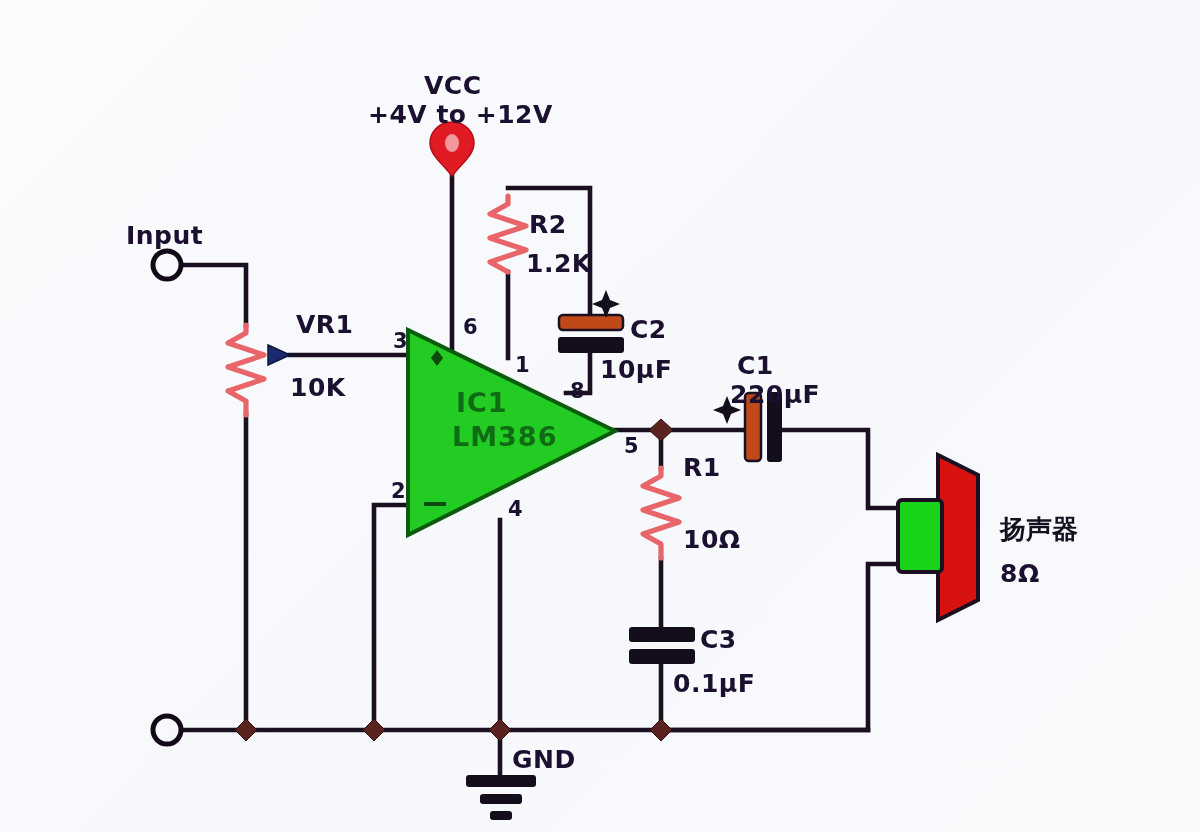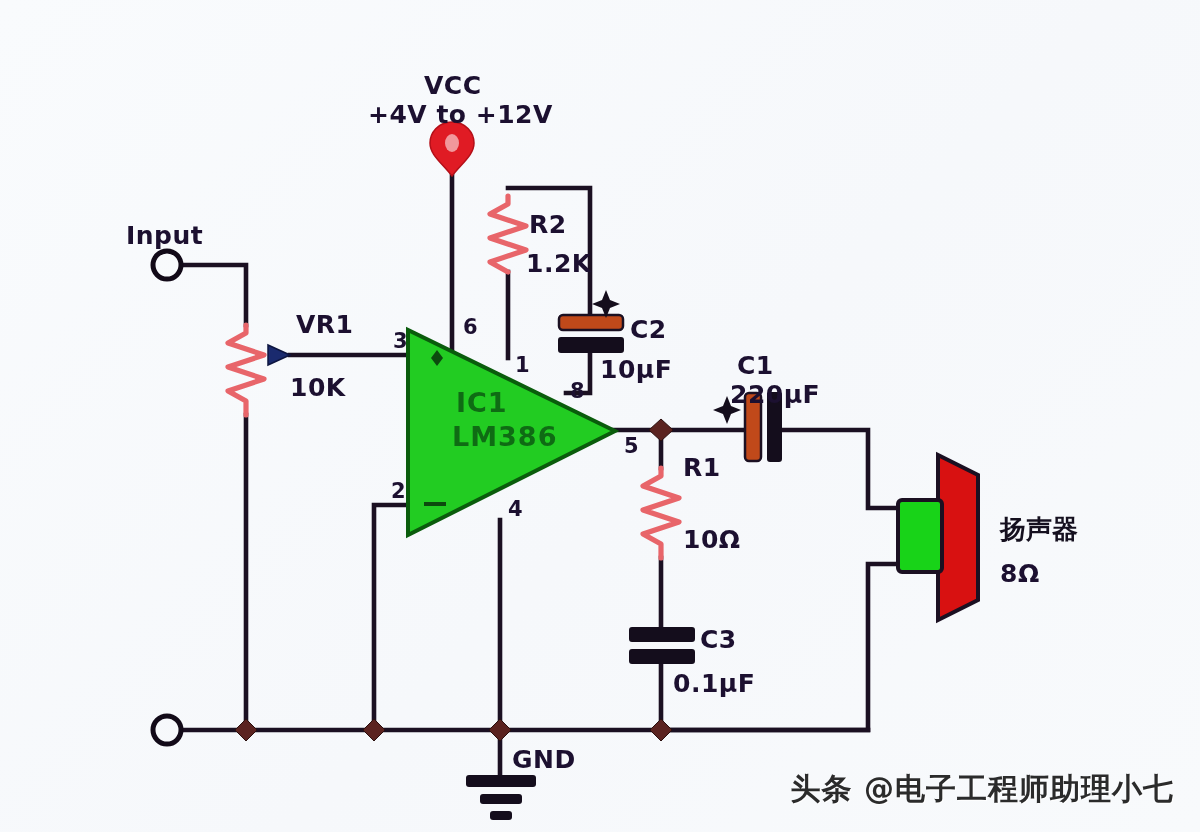--- a/index.html
+++ b/index.html
@@ -217,15 +217,14 @@
     <path class="node-dot" d="M661,719 L672,730 L661,741 L650,730 Z"></path>
     <path class="node-dot" d="M661,419 L673,430 L661,441 L649,430 Z"></path>
 
     <text class="lbl" x="424" y="94">VCC</text>
     <text class="lbl" x="368" y="123">+4V to +12V</text>
     <text class="lbl" x="126" y="244">Input</text>
     <text class="lbl" x="512" y="768">GND</text>
 
   </svg>
 
-  <div id="watermark">头条 @电子工程师助理小七</div>
 
 </div>
 
 </body></html>

